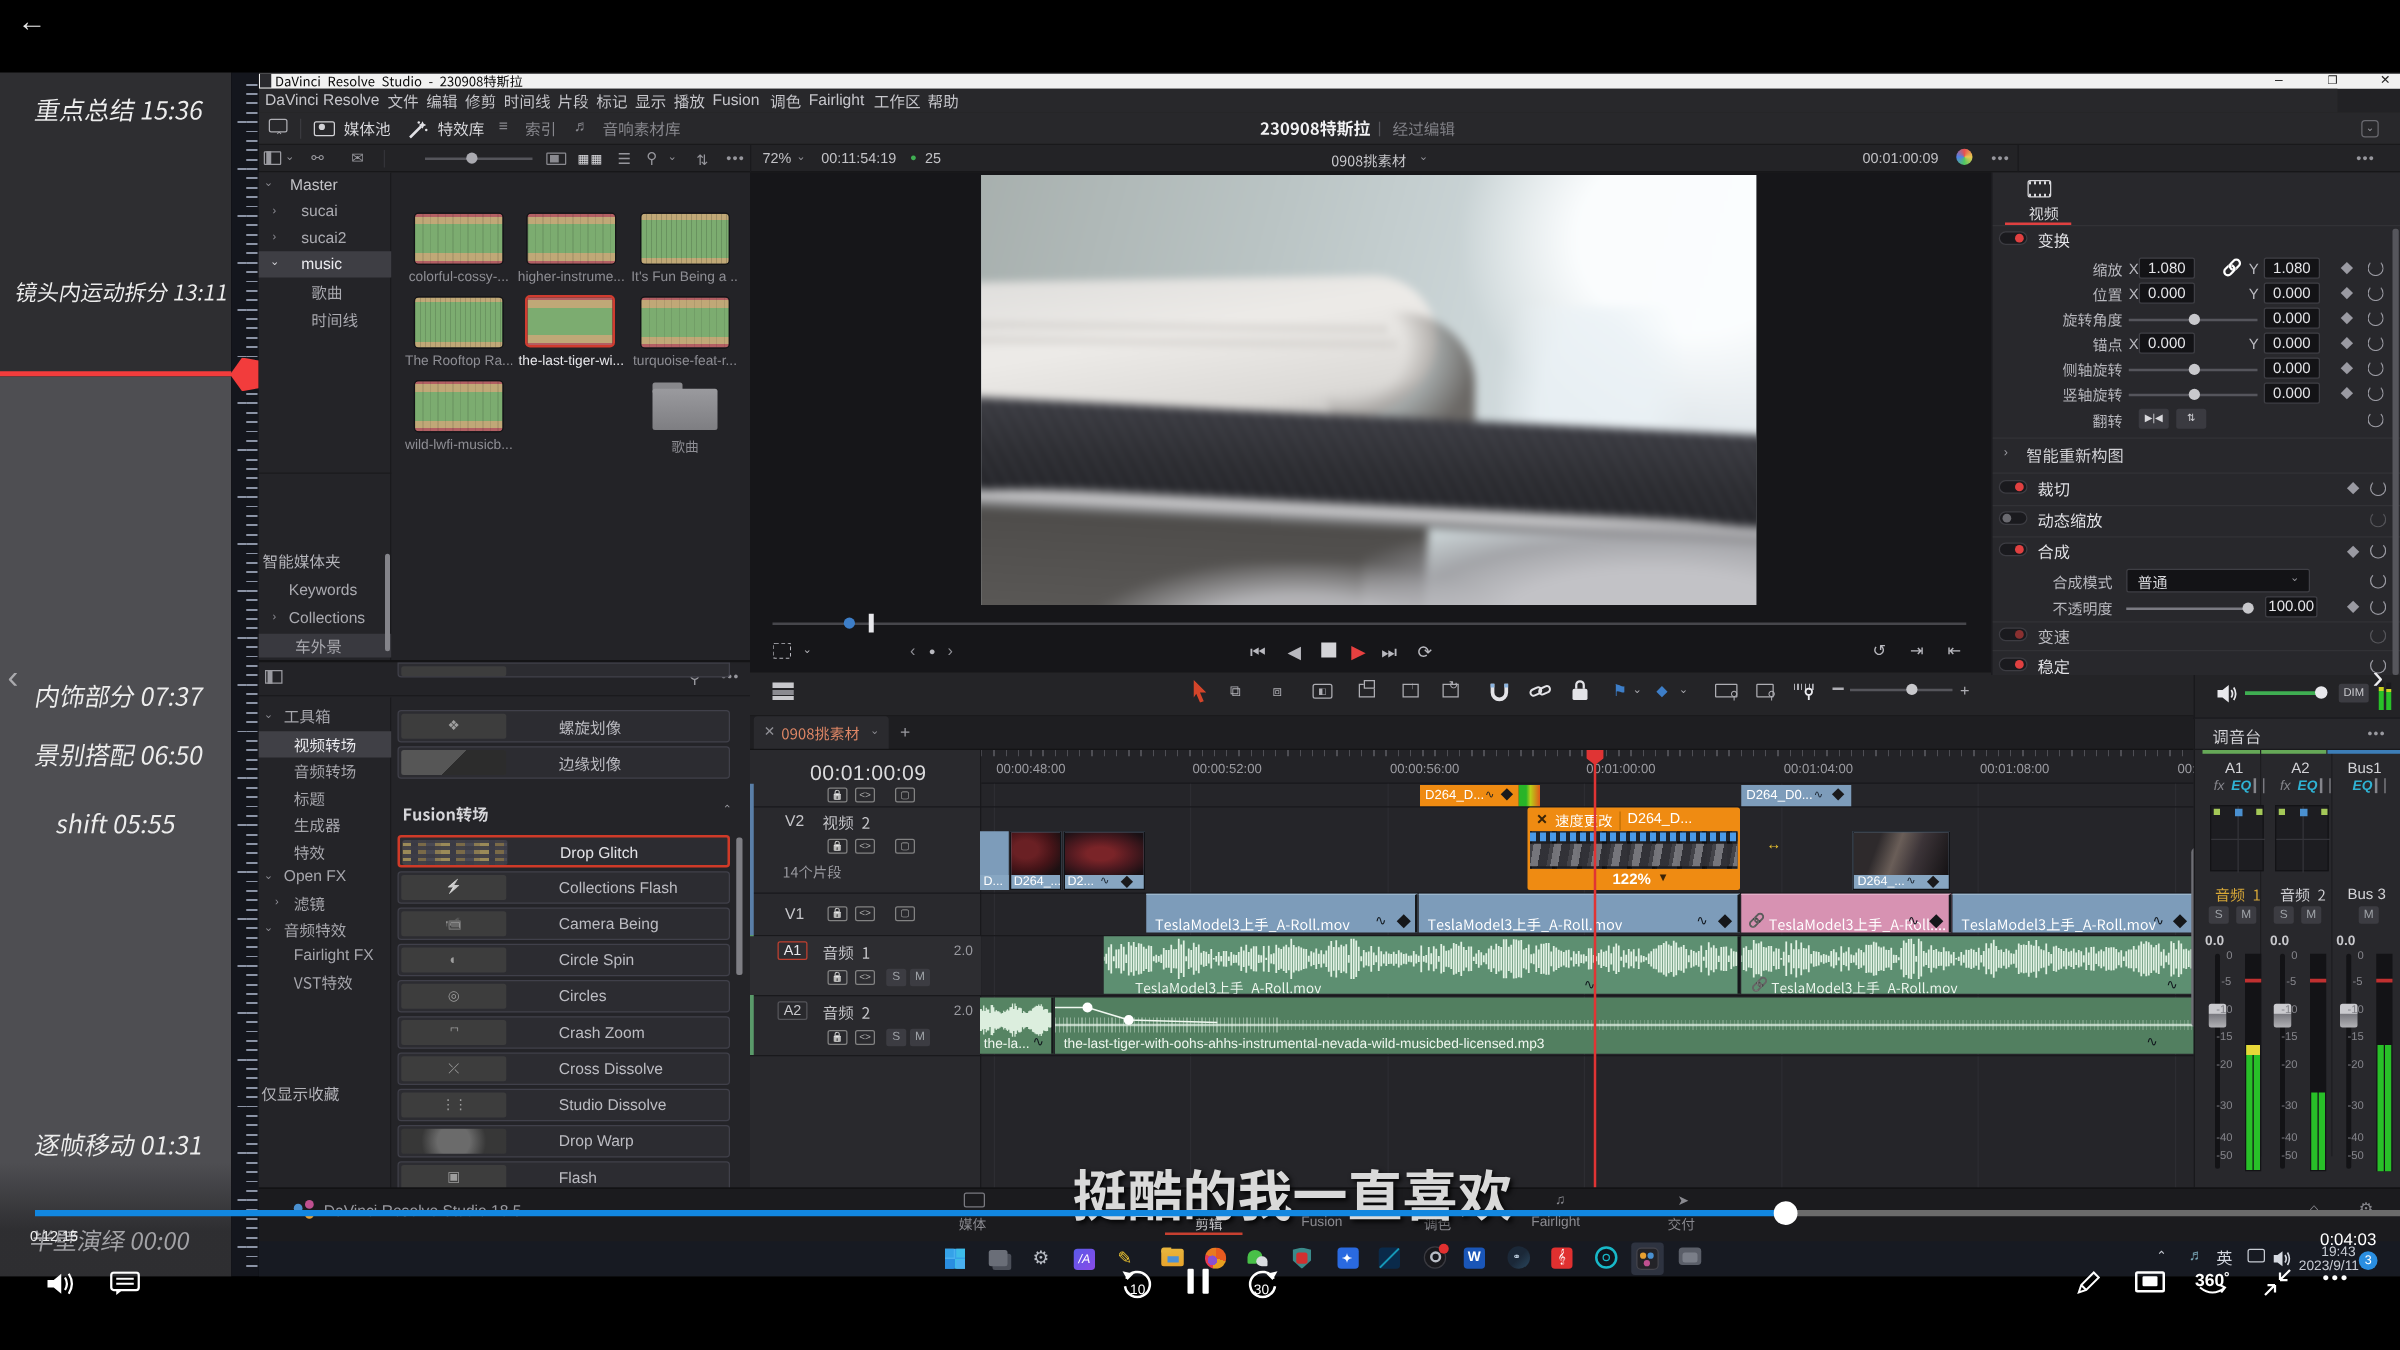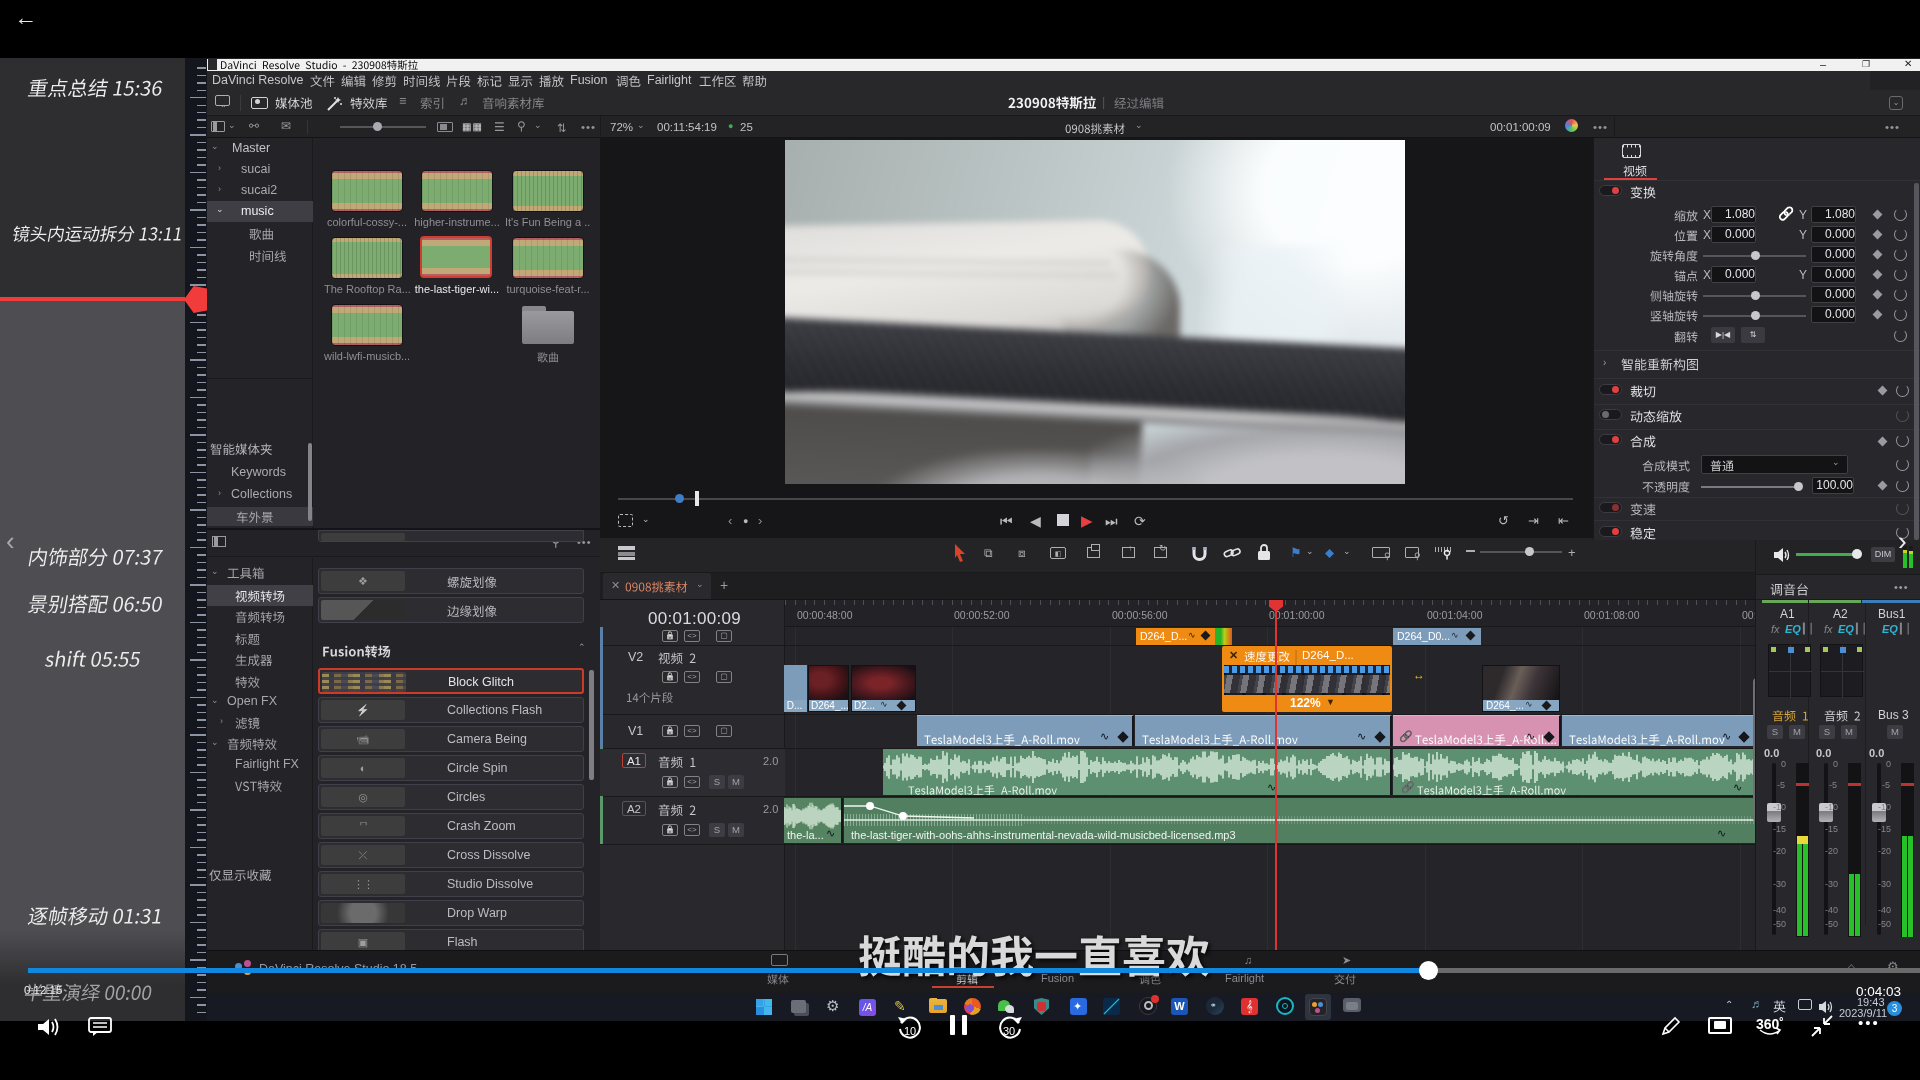--- a/index.html
+++ b/index.html
@@ -4,21 +4,21 @@
 <style>
 * { margin:0; padding:0; box-sizing:border-box; }
 html,body { width:1920px; height:1080px; background:#000; overflow:hidden; }
 body { font-family:"Liberation Sans", sans-serif; position:relative; }
 .a { position:absolute; }
 .ds { color:#9b9ba1; }
 .vdiv { position:absolute; width:1px; background:#1a1a1d; }
 .tgl { position:absolute; width:23px; height:11px; border-radius:6px; background:#1a1a1e; border:1px solid #3c3c42; }
 .tgl i { position:absolute; top:1px; width:7px; height:7px; border-radius:50%; background:#e04040; right:2px; }
 .tgl.off i { left:2px; background:#6a6a70; }
-.nbox { position:absolute; height:17px; background:#131316; border:1px solid #3f3f45; border-radius:2px; color:#e6e6ea; font-size:12px; text-align:right; line-height:15px; }
+.nbox { position:absolute; height:17px; background:#131316; border:1px solid #3f3f45; border-radius:2px; color:#e6e6ea; font-size:12px; text-align:center; line-height:15px; }
 .dia { position:absolute; width:7px; height:7px; background:#9a9aa2; transform:rotate(45deg); }
 .rst { position:absolute; width:13px; height:13px; border:1.6px solid #9a9aa2; border-radius:50%; border-top-color:transparent; }
 .islid { position:absolute; height:2px; background:#55555c; }
 .islid i { position:absolute; width:9px; height:9px; border-radius:50%; background:#c8c8cc; top:-4px; }
 .efx { position:absolute; left:318px; width:266px; height:26px; background:#2c2c31; border:1px solid #40404a; border-radius:3px; color:#bcbcc2; font-size:12.5px; }
 .efx .ib { position:absolute; left:2px; top:2px; width:84px; height:20px; background:#3c3c44; border-radius:2px; color:#9d9da5; text-align:center; line-height:20px; font-size:11px; overflow:hidden; filter:grayscale(1); }
 .efx .lb { position:absolute; left:128px; top:5px; }
 .tico { position:absolute; color:#8f8f96; font-size:13px; }
 .thdr-ic { position:absolute; width:16px; height:12px; border:1px solid #76767c; border-radius:2px; color:#9a9aa0; font-size:8px; line-height:10px; text-align:center; filter:grayscale(1) brightness(1.1); }
 .smb { position:absolute; width:16px; height:14px; background:#3c3c42; border-radius:2px; color:#9fa3a8; font-size:9.5px; line-height:14px; text-align:center; }
@@ -812,21 +812,21 @@
         <use href="#g105" x="2021"></use>
         <use href="#g106" x="2647"></use>
         <use href="#g107" x="3288"></use>
         <use href="#g108" x="4288"></use>
       </g>
     </svg>
   </span>
 <span class="a" style="left:578px;top:642px;color:#9a9aa0;font-size:9px;">⌃</span>
 <div class="efx" style="top:668px;border:2px solid #cf3a28;">
     <span class="ib" style="filter:none;background:repeating-linear-gradient(0deg,rgba(60,60,70,.9) 0 3px,rgba(0,0,0,0) 3px 6px),repeating-linear-gradient(90deg,#9a8a58 0 7px,#3a3a44 7px 12px,#7a6a48 12px 19px,#4a4a54 19px 26px,#8a7a52 26px 31px);"></span>
-    <span class="lb" style="color:#e4e4e8;">Block Glitch</span>
+    <span class="lb" style="color:#e4e4e8;">Drop Glitch</span>
   </div>
 <div class="efx" style="top:697px;">
     <span class="ib" style="color:#b0b0b8;">⚡</span>
     <span class="lb">Collections Flash</span>
   </div>
 <div class="efx" style="top:726px;">
     <span class="ib">📹</span>
     <span class="lb">Camera Being</span>
   </div>
 <div class="efx" style="top:755px;">

